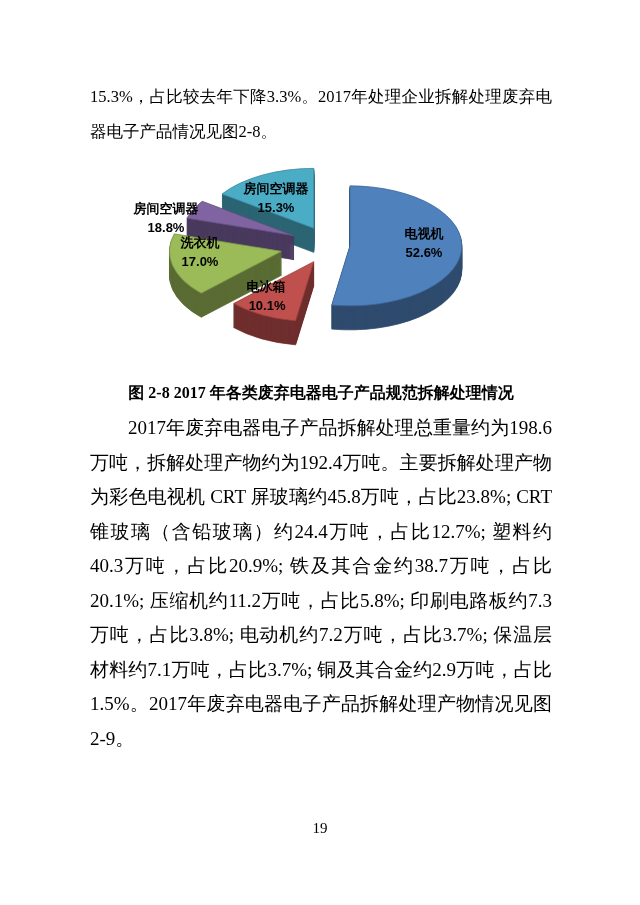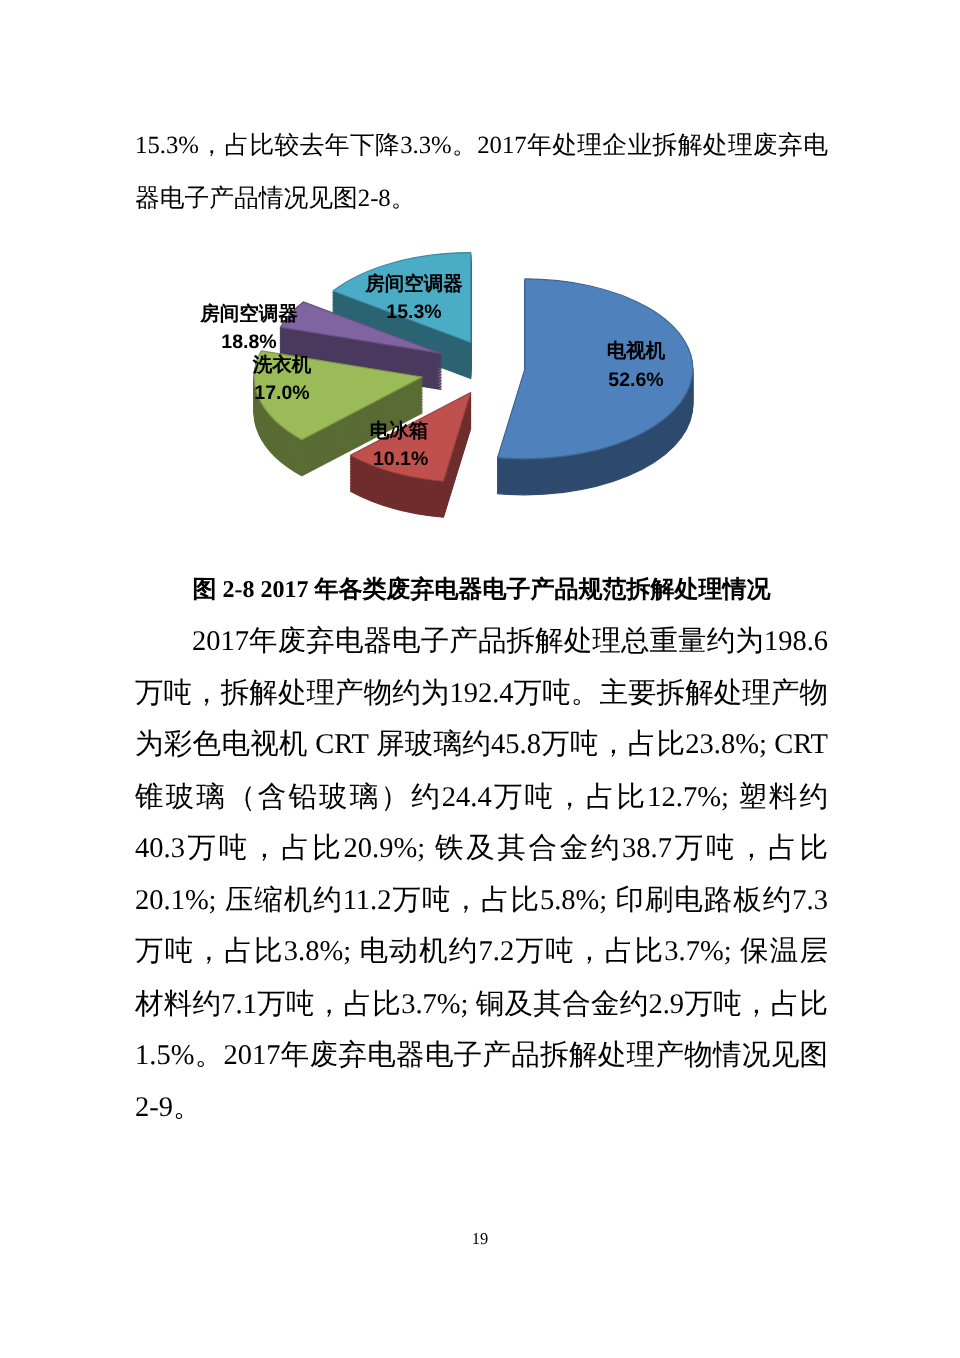--- a/index.html
+++ b/index.html
@@ -57,21 +57,21 @@
     margin: 0;
     font-size: 19px;
     line-height: 34.5px;
     text-align: justify;
     text-indent: 2em;
   }
   .pagenum {
     position: absolute;
     left: 0; right: 0; top: 820px;
     text-align: center;
-    font-size: 11px;
+    font-size: 15px;
   }
 </style>
 </head>
 <body>
 
 <div class="page">
 
   <p class="intro">15.3%，占比较去年下降3.3%。2017年处理企业拆解处理废弃电器电子产品情况见图2-8。</p>
 
   <div class="chart-wrap">
@@ -204,21 +204,21 @@
       </svg>
     <div id="pie-labels">
         <div class="pie-label" style="left: 304px; top: 65px;">
           <span>电视机</span>
           <span>52.6%</span>
         </div>
         <div class="pie-label" style="left: 146px; top: 118px; text-align: right;">
           <span>电冰箱</span>
           <span>10.1%</span>
         </div>
-        <div class="pie-label" style="left: 68px; top: 74px;">
+        <div class="pie-label" style="left: 80px; top: 74px;">
           <span>洗衣机</span>
           <span>17.0%</span>
         </div>
         <div class="pie-label" style="left: 46px; top: 40px;">
           <span>房间空调器</span>
           <span>18.8%</span>
         </div>
         <div class="pie-label" style="left: 156px; top: 20px;">
           <span>房间空调器</span>
           <span>15.3%</span>

